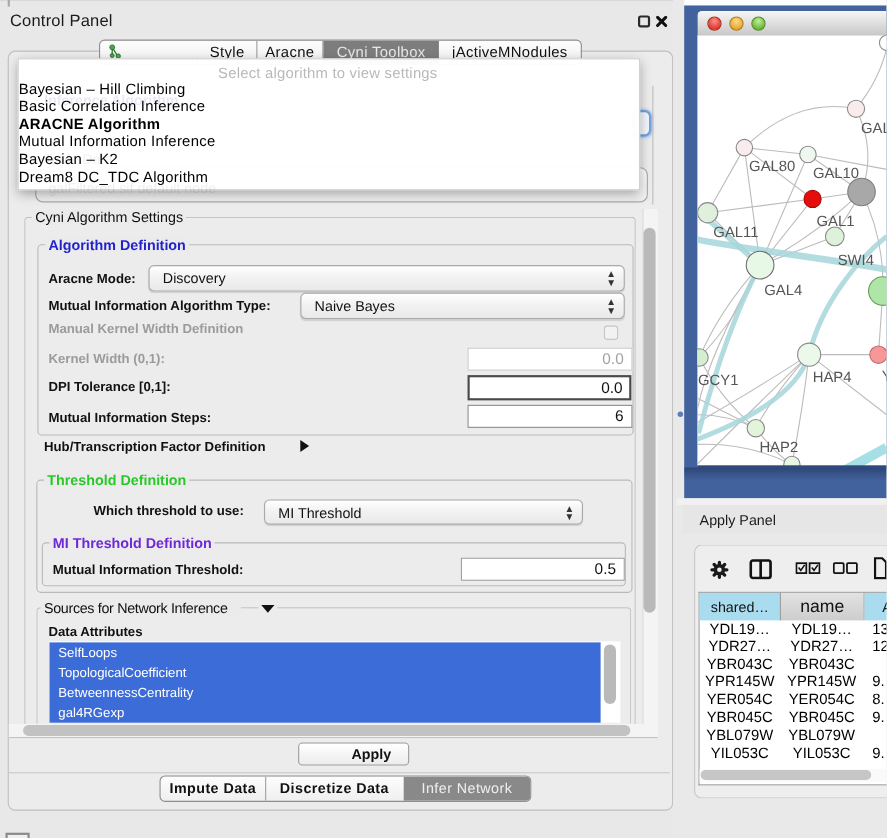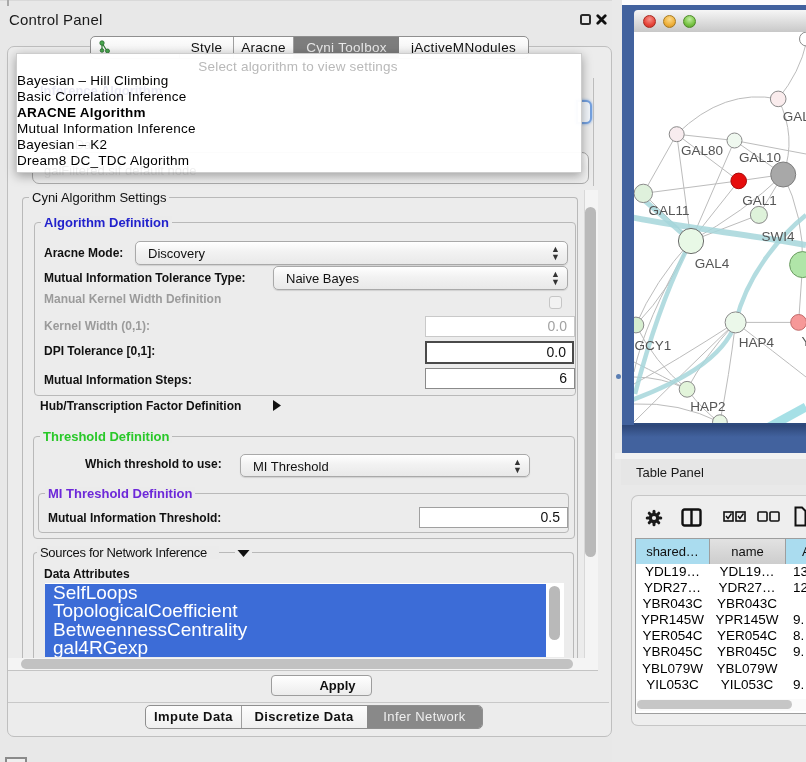--- a/index.html
+++ b/index.html
@@ -54,21 +54,21 @@
 
 <div class="grpbox" style="left:34px;top:222px;width:540px;height:172px;"></div>
 <div class="grptitle" style="left:41px;top:216px;color:#2222cc;">Algorithm Definition</div>
 
 <div class="lbl" style="left:44px;top:246px;">Aracne Mode:</div>
 <div class="combo" style="left:135px;top:241px;width:431px;height:22px;">
     <span class="ct">Discovery</span>
     <span class="arr">▲<br>▼</span>
   </div>
 
-<div class="lbl" style="left:44px;top:271px;">Mutual Information Tolerance Type:</div>
+<div class="lbl" style="left:44px;top:271px;">Mutual Information Algorithm Type:</div>
 <div class="combo" style="left:273px;top:266px;width:293px;height:22px;">
     <span class="ct">Naive Bayes</span>
     <span class="arr">▲<br>▼</span>
   </div>
 
 <div class="lbl gray" style="left:44px;top:292px;color:#9b9b9b;">Manual Kernel Width Definition</div>
 <div class="abs" style="left:549px;top:296px;width:11px;height:11px;border:1px solid #c6c6c6;border-radius:3px;background:#f2f2f2;"></div>
 
 <div class="lbl gray" style="left:44px;top:319px;color:#9b9b9b;">Kernel Width (0,1):</div>
 <div class="tfield" style="left:425px;top:316px;width:141px;height:19px;border:1px solid #c9c9c9;line-height:19px;padding-right:7px;color:#a2a2a2;">0.0</div>
@@ -99,21 +99,21 @@
 <div class="tfield" style="left:419px;top:507px;width:140px;height:19px;border:1px solid #a0a0a0;line-height:19px;padding-right:7px;">0.5</div>
 
 <div class="grpbox" style="left:33px;top:552px;width:539px;height:105px;border-bottom:none;border-radius:4px 4px 0 0;"></div>
 <div class="grptitle" style="left:37px;top:546px;color:#111;font-weight:normal;letter-spacing:-0.3px;padding-right:12px;">Sources for Network Inference</div>
 <svg class="abs" style="left:235px;top:546px;background:#ececec;padding:3px 2px 2px 2px;" width="13" height="9" viewBox="0 0 13 9">
     <path d="M0.5 1 L12.5 1 L6.5 8 Z" fill="#111"></path>
   </svg>
 <div class="lbl" style="left:44px;top:567px;">Data Attributes</div>
 
 <div class="abs" style="left:45px;top:583px;width:519px;height:74px;background:#fff;"></div>
-<div class="abs" style="left:45px;top:584px;width:501px;height:73px;background:#3c6cd7;color:#fff;font-size:19px;line-height:18.4px;padding-left:8px;box-sizing:border-box;overflow:hidden;">SelfLoops<br>TopologicalCoefficient<br>BetweennessCentrality<br>gal4RGexp</div>
+<div class="abs" style="left:45px;top:584px;width:501px;height:73px;background:#3c6cd7;color:#fff;font-size:12px;line-height:18.4px;padding-left:8px;box-sizing:border-box;overflow:hidden;">SelfLoops<br>TopologicalCoefficient<br>BetweennessCentrality<br>gal4RGexp</div>
 <div class="abs" style="left:549px;top:586px;width:11px;height:54px;background:#b9b9b9;border-radius:6px;"></div>
 
 <div class="abs" style="left:8px;top:658px;width:590px;height:12px;background:#f4f4f4;border-bottom:1px solid #c4c4c4;"></div>
 <div class="abs" style="left:21px;top:659px;width:552px;height:10px;background:#c2c2c2;border-radius:5px;"></div>
 
 <div class="abs" style="left:584px;top:190px;width:13px;height:468px;background:#f4f4f4;border-left:1px solid #d8d8d8;"></div>
 <div class="abs" style="left:585px;top:207px;width:11px;height:350px;background:#b9b9b9;border-radius:6px;"></div>
 
 <div class="abs" style="left:271px;top:675px;width:67px;height:19px;border:1px solid #9d9d9d;border-radius:4px;background:linear-gradient(#ffffff,#ececec);font-size:13px;font-weight:bold;color:#111;text-align:center;line-height:19px;padding-left:32px;">Apply</div>
 
@@ -218,21 +218,21 @@
     <text x="122.5" y="315">HAP4</text>
     <text x="172" y="314">Y</text>
     <text x="74" y="379">HAP2</text>
   </g>
 </svg>
 <div class="abs" style="left:634px;top:423px;width:172px;height:2px;background:#2e4a7d;"></div>
 <div class="abs" style="left:622px;top:425px;width:184px;height:12px;background:linear-gradient(rgba(20,35,70,0.45),rgba(20,35,70,0));"></div>
 <div class="abs" style="left:615px;top:453px;width:191px;height:6px;background:#f1f1f1;"></div>
 
 <div class="abs" style="left:621px;top:459px;width:185px;height:26px;background:#e6e6e6;"></div>
-<div class="abs" style="left:636px;top:465px;font-size:13px;color:#1a1a1a;">Table Panel</div>
+<div class="abs" style="left:636px;top:465px;font-size:13px;color:#1a1a1a;">Apply Panel</div>
 
 <div class="abs" style="left:631px;top:495px;width:180px;height:229px;background:#eeeeee;border:1px solid #c6c6c6;border-radius:7px 0 0 7px;border-right:none;"></div>
 
 <svg class="abs" style="left:645px;top:509px;" width="18" height="18" viewBox="0 0 18 18">
  <g stroke="#1a1a1a" stroke-width="3" stroke-linecap="round">
       <path d="M9 2.2 L9 15.8 M2.2 9 L15.8 9 M4.2 4.2 L13.8 13.8 M13.8 4.2 L4.2 13.8"></path>
     </g>
  <circle cx="9" cy="9" r="5.2" fill="#1a1a1a"></circle>
  <circle cx="9" cy="9" r="2.1" fill="#eeeeee"></circle>
 </svg>
@@ -248,21 +248,21 @@
 <svg class="abs" style="left:757px;top:511px;" width="23" height="11" viewBox="0 0 23 11">
  <rect x="1" y="1" width="9" height="9" fill="none" stroke="#111" stroke-width="1.6" rx="1"></rect>
  <rect x="13" y="1" width="9" height="9" fill="none" stroke="#111" stroke-width="1.6" rx="1"></rect>
 </svg>
 <svg class="abs" style="left:794px;top:506px;" width="12" height="21" viewBox="0 0 12 21">
  <path d="M1.5 1.5 L8 1.5 L11.5 5 L11.5 19.5 L1.5 19.5 Z" fill="none" stroke="#111" stroke-width="2"></path>
 </svg>
 
 <div class="abs" style="left:635px;top:538px;width:171px;height:174px;background:#fff;border:1px solid #9e9e9e;border-right:none;"></div>
 <div class="abs" style="left:636px;top:539px;width:73px;height:25px;background:#aadcef;border-right:1px solid #9e9e9e;font-size:13px;color:#111;text-align:center;line-height:25px;">shared…</div>
-<div class="abs" style="left:710px;top:539px;width:75px;height:25px;background:linear-gradient(#e2e2e2,#cdcdcd);border-right:1px solid #9e9e9e;font-size:13px;color:#111;text-align:center;line-height:25px;">name</div>
+<div class="abs" style="left:710px;top:539px;width:75px;height:25px;background:linear-gradient(#e2e2e2,#cdcdcd);border-right:1px solid #9e9e9e;font-size:16px;color:#111;text-align:center;line-height:25px;">name</div>
 <div class="abs" style="left:786px;top:539px;width:20px;height:25px;background:#aadcef;font-size:13px;color:#111;padding-left:16px;line-height:25px;">A</div>
 
 <div class="abs" style="left:636px;top:564px;width:170px;height:172px;overflow:hidden;font-size:13.5px;color:#000;white-space:nowrap;">
   <div style="height:16.1px;line-height:16.1px;"><span style="display:inline-block;width:73px;text-align:center;">YDL19…</span><span style="display:inline-block;width:76px;text-align:center;">YDL19…</span><span style="padding-left:8px;">13</span></div>
   <div style="height:16.1px;line-height:16.1px;"><span style="display:inline-block;width:73px;text-align:center;">YDR27…</span><span style="display:inline-block;width:76px;text-align:center;">YDR27…</span><span style="padding-left:8px;">12</span></div>
   <div style="height:16.1px;line-height:16.1px;"><span style="display:inline-block;width:73px;text-align:center;">YBR043C</span><span style="display:inline-block;width:76px;text-align:center;">YBR043C</span><span></span></div>
   <div style="height:16.1px;line-height:16.1px;"><span style="display:inline-block;width:73px;text-align:center;">YPR145W</span><span style="display:inline-block;width:76px;text-align:center;">YPR145W</span><span style="padding-left:8px;">9.</span></div>
   <div style="height:16.1px;line-height:16.1px;"><span style="display:inline-block;width:73px;text-align:center;">YER054C</span><span style="display:inline-block;width:76px;text-align:center;">YER054C</span><span style="padding-left:8px;">8.</span></div>
   <div style="height:16.1px;line-height:16.1px;"><span style="display:inline-block;width:73px;text-align:center;">YBR045C</span><span style="display:inline-block;width:76px;text-align:center;">YBR045C</span><span style="padding-left:8px;">9.</span></div>
   <div style="height:16.1px;line-height:16.1px;"><span style="display:inline-block;width:73px;text-align:center;">YBL079W</span><span style="display:inline-block;width:76px;text-align:center;">YBL079W</span><span></span></div>

